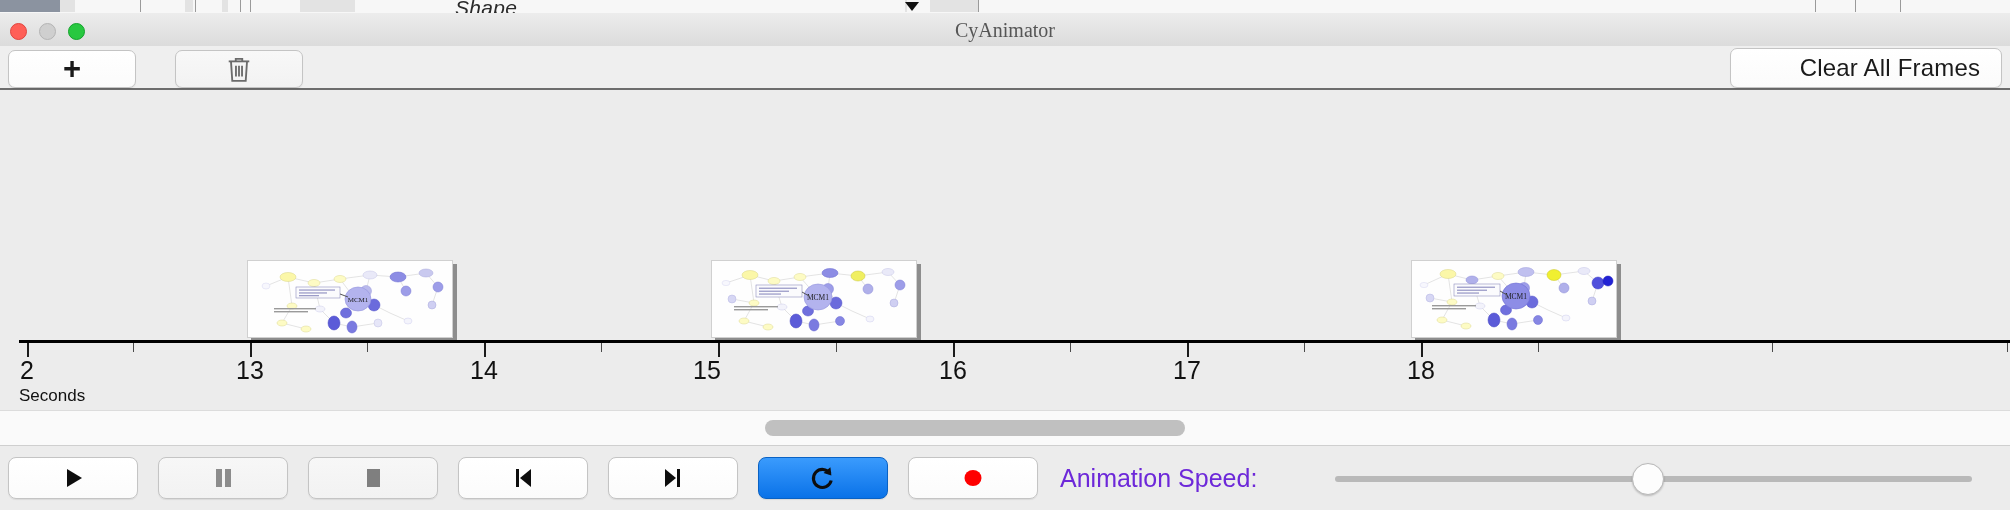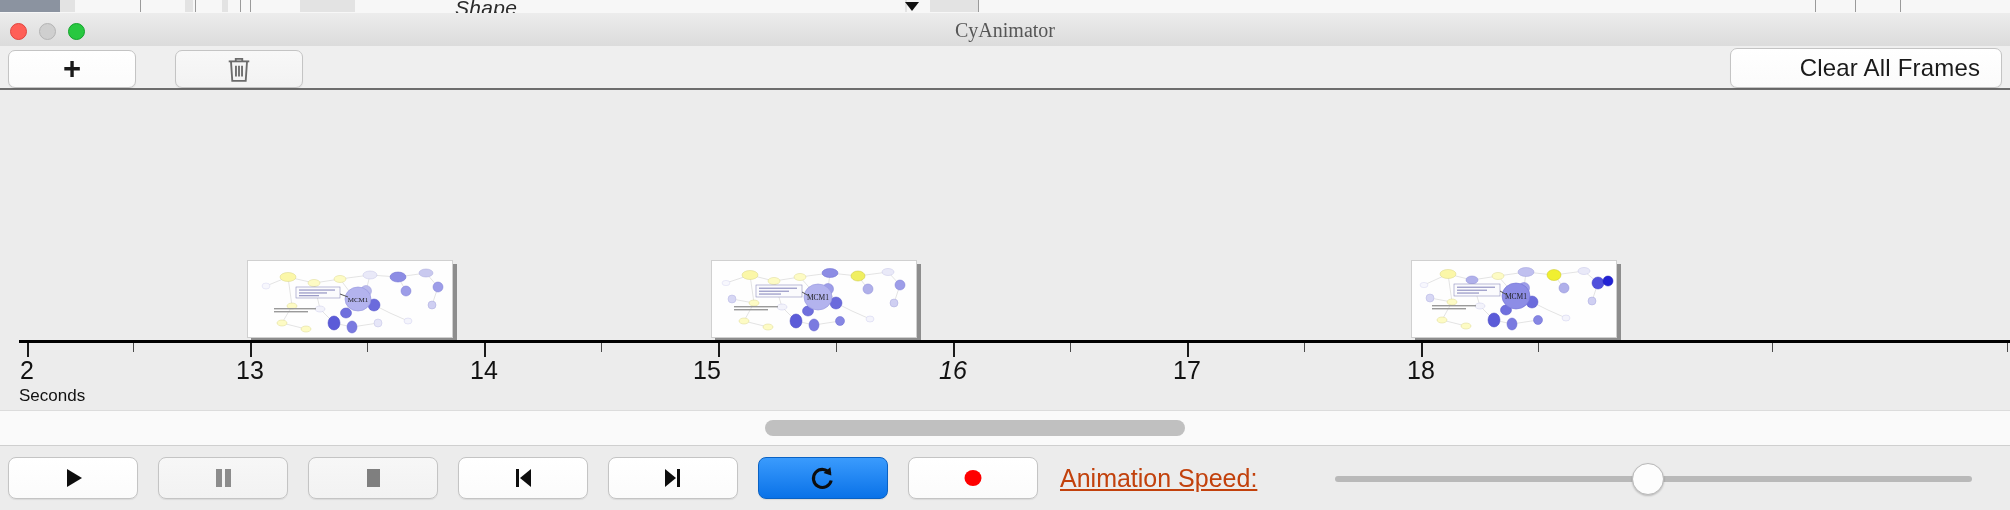--- a/index.html
+++ b/index.html
@@ -145,21 +145,21 @@
   #play-button    { left: 8px; }
   #pause-button   { left: 158px; }
   #stop-button    { left: 308px; }
   #prev-frame-button { left: 458px; }
   #next-frame-button { left: 608px; }
   #loop-button    { left: 758px; }
   #record-button  { left: 908px; }
 
   .speed-label {
     position: absolute; left: 1060px; top: 11px; height: 42px; line-height: 42px;
-    font-size: 25px; color: #c2410c; white-space: nowrap; text-decoration: underline;
+    font-size: 25px; color: #6d28d9; white-space: nowrap;
   }
   .slider-track {
     position: absolute; left: 1335px; top: 30px; width: 637px; height: 6px;
     background: #b9b9b9; border-radius: 3px;
   }
   .slider-thumb {
     position: absolute; left: 1632px; top: 17px; width: 32px; height: 32px;
     background: #fdfdfd; border: 1px solid #b9b9b9; border-radius: 50%;
     box-shadow: 0 1px 2px rgba(0,0,0,.22); cursor: pointer;
   }
@@ -393,21 +393,21 @@
         <div class="tick minor" style="left: 1285px;"></div>
         <div class="tick minor" style="left: 1519px;"></div>
         <div class="tick minor" style="left: 1753px;"></div>
         <div class="tick minor" style="left: 1988px;"></div>
       </div>
     <div id="tick-labels">
         <div class="tick-label" style="left: 8px;">2</div>
         <div class="tick-label" style="left: 231px;">13</div>
         <div class="tick-label" style="left: 465px;">14</div>
         <div class="tick-label" style="left: 688px;">15</div>
-        <div class="tick-label" style="left: 934px; font-style: italic;">16</div>
+        <div class="tick-label" style="left: 934px;">16</div>
         <div class="tick-label" style="left: 1168px;">17</div>
         <div class="tick-label" style="left: 1402px;">18</div>
       </div>
     <div class="axis-title">Seconds</div>
   </div>
 
   <div class="scroll-strip">
     <div class="scroll-thumb"></div>
   </div>
 

